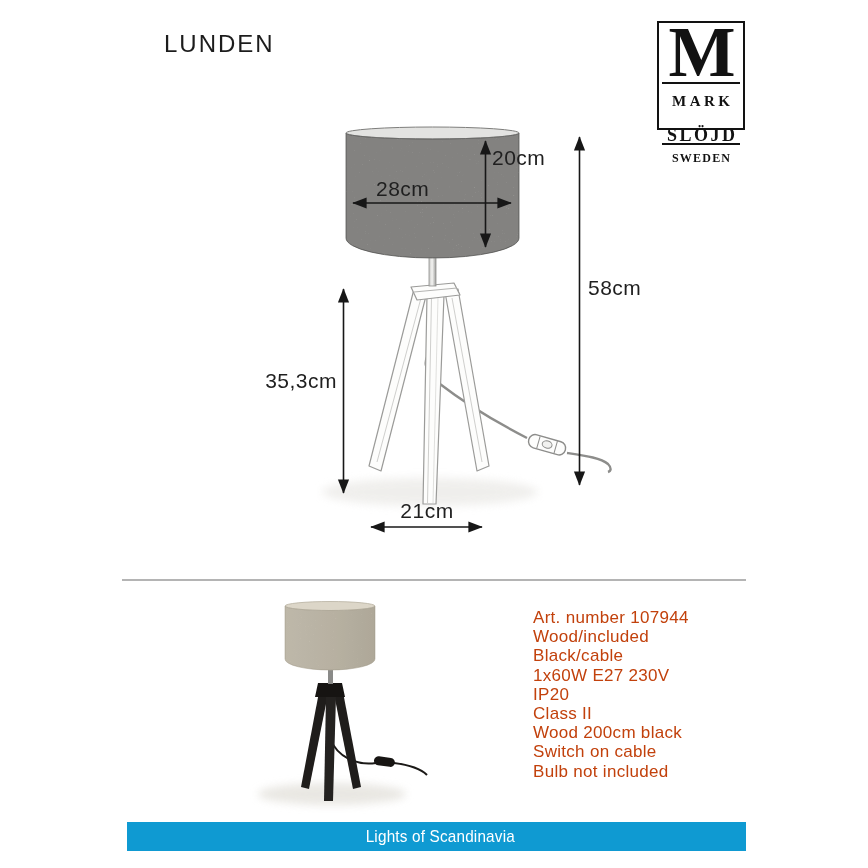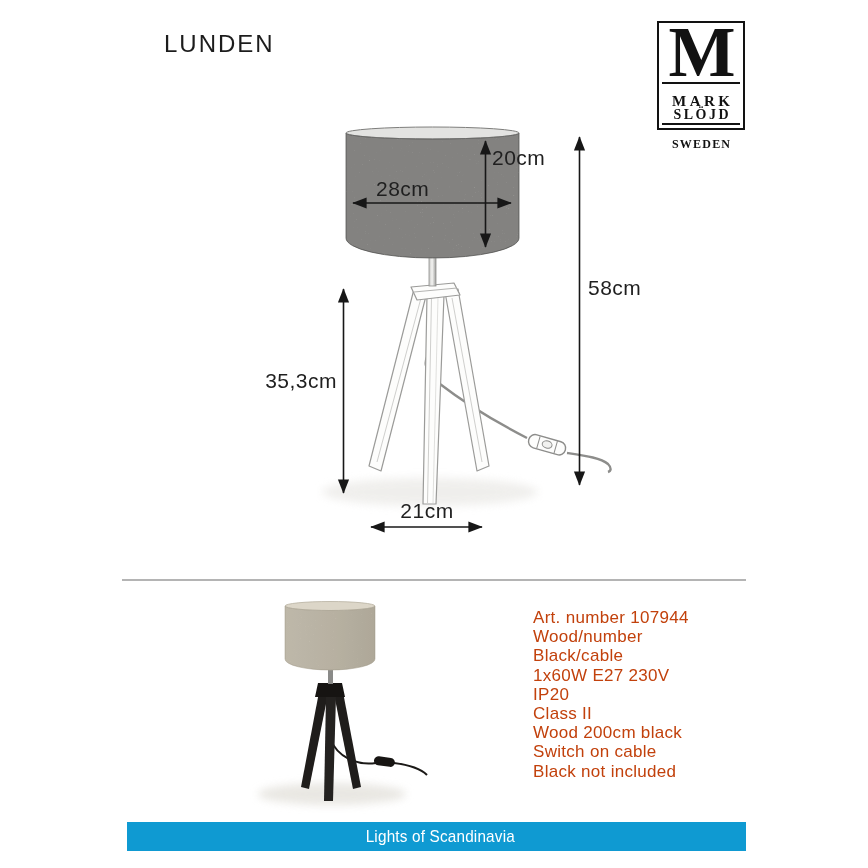--- a/index.html
+++ b/index.html
@@ -17,22 +17,22 @@
   .logo{
     position:absolute;left:657px;top:21px;width:80px;height:103px;
     border:2.5px solid #121212;background:#fff;text-align:center;
     font-family:"Liberation Serif",serif;color:#121212;
     display:flex;flex-direction:column;justify-content:flex-start;
     padding:1px 2px;
   }
   .logo-m{font-size:71px;line-height:57px;font-weight:700;letter-spacing:-2px;}
   .logo-rule{border-top:2.5px solid #121212;margin:1px 1px 0 1px;}
   .logo-word1{font-size:15px;font-weight:700;letter-spacing:3.5px;line-height:14px;margin-top:10px;text-indent:3.5px;}
-  .logo-word2{font-size:14px;font-weight:700;letter-spacing:2.5px;line-height:14px;text-indent:2.5px;}
-  .logo-word3{font-size:12px;font-weight:700;letter-spacing:1.2px;line-height:12px;margin-top:13px;text-indent:1.2px;}
+  .logo-word2{font-size:18px;font-weight:700;letter-spacing:2.5px;line-height:14px;text-indent:2.5px;margin-top:20px;}
+  .logo-word3{font-size:12px;font-weight:700;letter-spacing:1.2px;line-height:12px;margin-top:7px;text-indent:1.2px;}
   
   .art{position:absolute;left:0;top:0;}
   .dim-label{
     font-family:"Liberation Sans",sans-serif;font-size:21px;fill:#1f1f1f;letter-spacing:0.5px;
   }
   
   .divider{position:absolute;left:122px;top:579px;width:624px;height:2px;background:#b4b4b4;}
   
   .specs{
     position:absolute;left:533px;top:608px;color:#c2410c;
@@ -178,27 +178,27 @@
         <path d="M285,606 L285,659 A45,11 0 0 0 375,659 L375,606 A45,4.5 0 0 1 285,606 Z" fill="url(#beige)" stroke="#b2ab9b" stroke-width="0.6"></path>
         <rect x="282" y="600" width="96" height="76" clip-path="url(#shadeClipS)" filter="url(#noiseF)" opacity="0.1"></rect>
       </g>
     </g>
   </svg>
 
   <div class="divider"></div>
 
   <div class="specs">
     <div>Art. number 107944</div>
-    <div>Wood/number</div>
+    <div>Wood/included</div>
     <div>Black/cable</div>
     <div>1x60W E27 230V</div>
     <div>IP20</div>
     <div>Class II</div>
     <div>Wood 200cm black</div>
     <div>Switch on cable</div>
-    <div>Black not included</div>
+    <div>Bulb not included</div>
   </div>
 
   <div class="footer-bar">
     <span>Lights of Scandinavia</span>
   </div>
 
 </div>
 
 </body></html>

